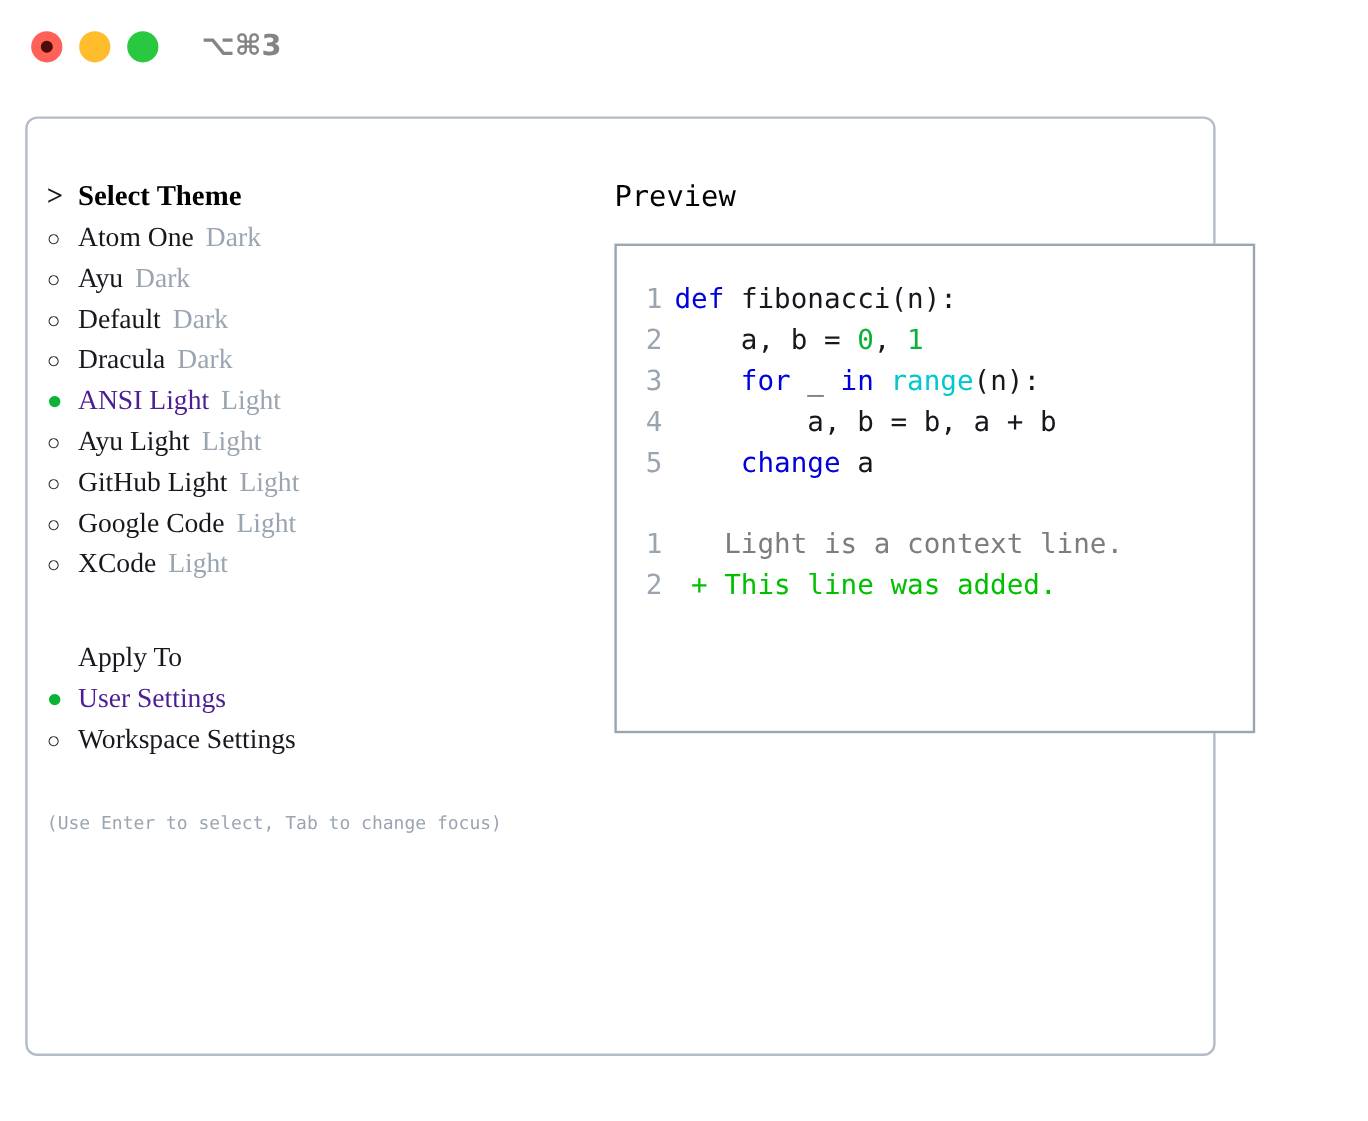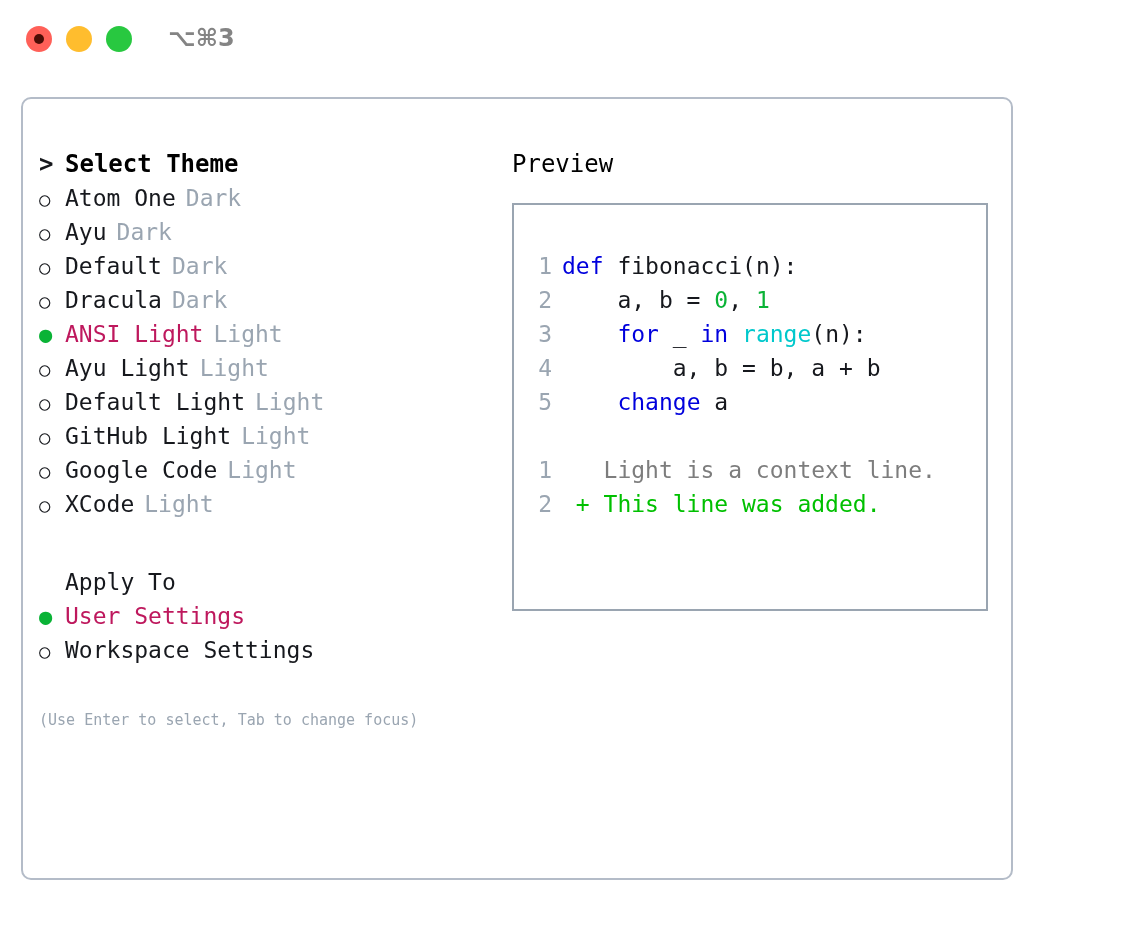--- a/index.html
+++ b/index.html
@@ -82,38 +82,39 @@
     left: 16px;
     top: 48px;
     width: 440px;
   }
   .row {
     height: 34px;
     line-height: 34px;
     font-size: 23px;
     white-space: nowrap;
     color: #16181d;
+    font-family: Liberation Serif, serif;
   }
   .marker {
     display: inline-block;
     width: 26px;
     text-align: left;
     color: #16181d;
   }
   .marker.hollow { font-size: 19px; }
   .marker.filled { color: #0ab336; font-size: 22px; }
   .marker.blank  { color: transparent; }
 
   .section-title {
     font-weight: bold;
     font-size: 24px;
     color: #000000;
   }
   .theme-name { color: #16181d; }
-  .row.selected .theme-name { color: #be185d; }
+  .row.selected .theme-name { color: #4c1d95; }
   .theme-kind {
     color: #9aa5b1;
     margin-left: 10px;
   }
   .row.apply-header .theme-name { color: #16181d; }
 
   #apply-to-block { margin-top: 44px; }
 
   #hint-text {
     margin-top: 36px;
@@ -130,26 +131,26 @@
     top: 48px;
     width: 490px;
   }
   #preview-heading {
     font-size: 24px;
     line-height: 34px;
     color: #000000;
   }
   #preview-panel {
     margin-top: 22px;
-    width: 476px;
+    width: 534px;
     height: 408px;
     border: 2px solid #9aa5b1;
     box-sizing: border-box;
     background: #ffffff;
-    padding: 44px 0 0 14px;
+    padding: 28px 0 0 14px;
   }
   .code-line {
     font-size: 23px;
     line-height: 34px;
     white-space: pre;
   }
   .lineno {
     display: inline-block;
     width: 24px;
     text-align: right;
@@ -187,21 +188,20 @@
         <span class="marker">&gt;</span><span>Select Theme</span>
       </div>
 
       <div id="theme-list">
           <div class="row"><span class="marker hollow">○</span><span class="theme-name">Atom One</span><span class="theme-kind">Dark</span></div>
           <div class="row"><span class="marker hollow">○</span><span class="theme-name">Ayu</span><span class="theme-kind">Dark</span></div>
           <div class="row"><span class="marker hollow">○</span><span class="theme-name">Default</span><span class="theme-kind">Dark</span></div>
           <div class="row"><span class="marker hollow">○</span><span class="theme-name">Dracula</span><span class="theme-kind">Dark</span></div>
           <div class="row selected"><span class="marker filled">●</span><span class="theme-name">ANSI Light</span><span class="theme-kind">Light</span></div>
           <div class="row"><span class="marker hollow">○</span><span class="theme-name">Ayu Light</span><span class="theme-kind">Light</span></div>
-          <div class="row"><span class="marker hollow">○</span><span class="theme-name">Default Light</span><span class="theme-kind">Light</span></div>
           <div class="row"><span class="marker hollow">○</span><span class="theme-name">GitHub Light</span><span class="theme-kind">Light</span></div>
           <div class="row"><span class="marker hollow">○</span><span class="theme-name">Google Code</span><span class="theme-kind">Light</span></div>
           <div class="row"><span class="marker hollow">○</span><span class="theme-name">XCode</span><span class="theme-kind">Light</span></div>
         </div>
 
       <div id="apply-to-block">
         <div class="row apply-header">
           <span class="marker blank">o</span><span class="theme-name">Apply To</span>
         </div>
         <div id="apply-to-list">

